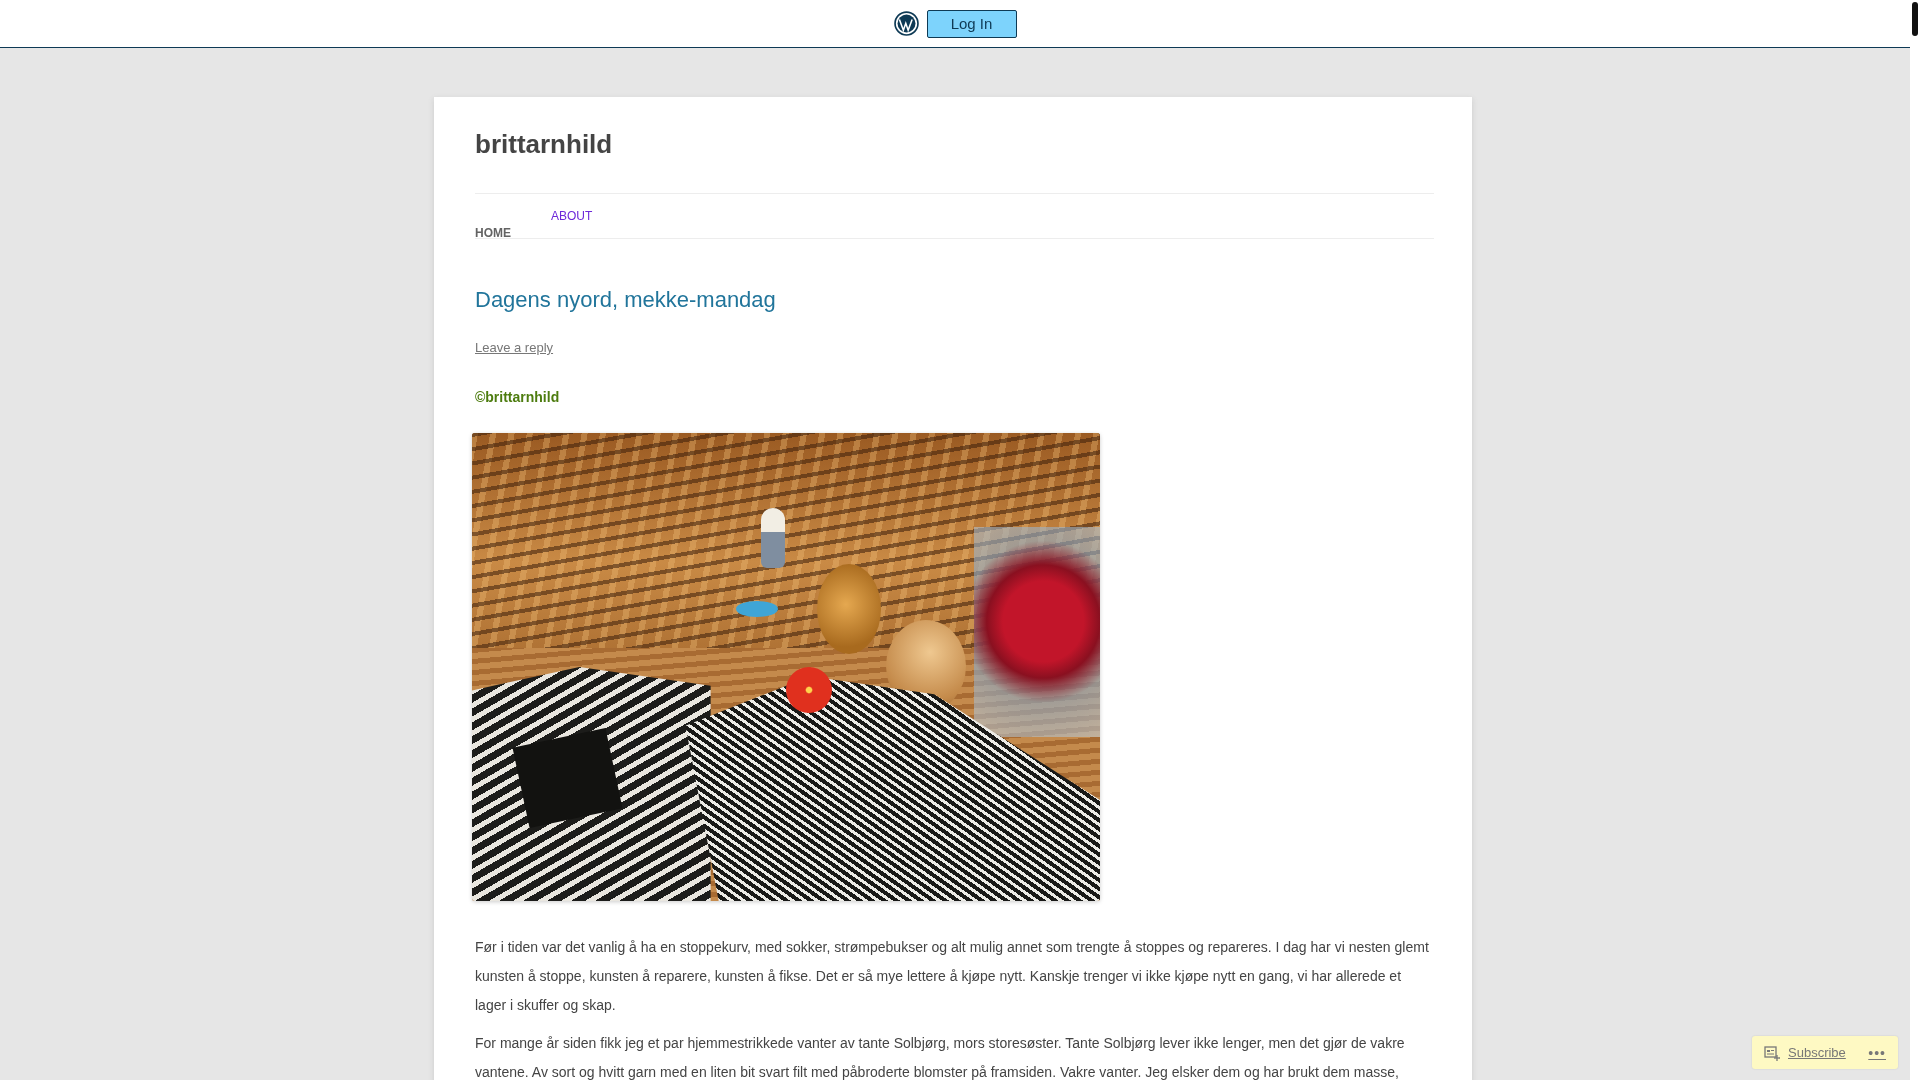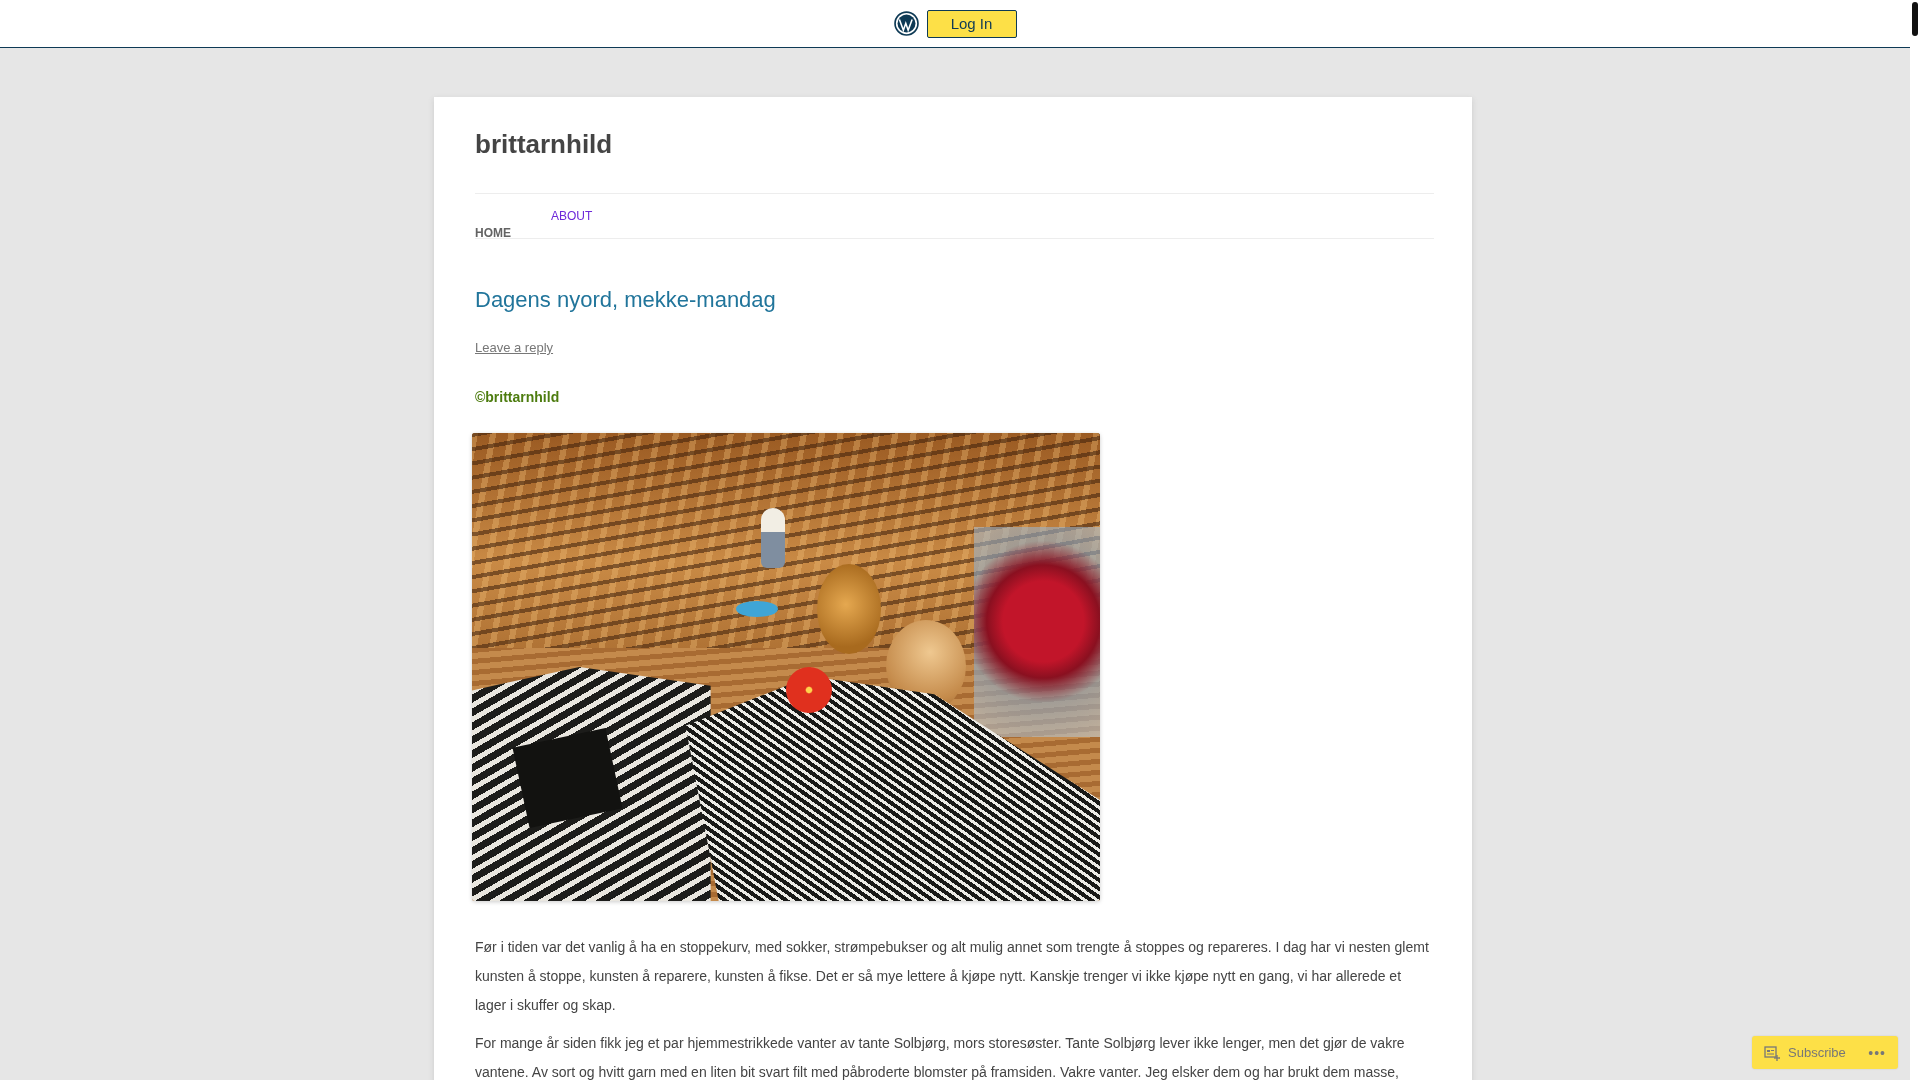--- a/index.html
+++ b/index.html
@@ -15,21 +15,21 @@
     background: #ffffff;
     border-bottom: 1px solid #0e3a55;
     display: flex; align-items: center; justify-content: center;
     color: #0e3a55; font-size: 16px;
   }
   .banner .wp-logo { width: 25px; height: 25px; margin-right: 8px; display: inline-flex; }
   .banner .msg { margin-right: 16px; }
   .banner .login-btn {
     display: inline-block; width: 90px; height: 28px; line-height: 26px;
     border: 1px solid #0e3a55; border-radius: 2px; text-align: center;
-    font-size: 15px; color: #0e3a55; background: #fde047; cursor: pointer;
+    font-size: 15px; color: #0e3a55; background: #7dd3fc; cursor: pointer;
   }
   
   .scrollbar { position: absolute; left: 1910px; top: 0; width: 10px; height: 1080px; background: #ffffff; }
   .scrollbar .thumb { position: absolute; left: 2px; top: 2px; width: 6px; height: 34px; background: #111; border-radius: 3px; }
 
   
   .page {
     position: absolute; left: 434px; top: 97px; width: 1038px; height: 990px;
     background: #ffffff;
     box-shadow: 0 2px 6px rgba(100,100,100,0.2);
@@ -118,22 +118,22 @@
   .content p {
     position: absolute; left: 41px; width: 960px;
     font-size: 14px; line-height: 29px; color: #444;
   }
   .content p.p1 { top: 836px; }
   .content p.p2 { top: 932px; }
 
   
   .subscribe {
     position: absolute; left: 1752px; top: 1036px; width: 146px; height: 33px;
-    background: #fde047; border-radius: 3px; box-shadow: 0 0 2px rgba(0,0,0,0.12);
-    display: flex; align-items: center; padding: 0 12px; font-size: 13px; color: #777;
+    background: #fef9c3; border-radius: 3px; box-shadow: 0 0 2px rgba(0,0,0,0.12);
+    display: flex; align-items: center; padding: 0 12px; font-size: 13px; color: #777; text-decoration: underline;
   }
   .subscribe .sub-icon { width: 16px; height: 16px; margin-right: 8px; display: inline-flex; }
   .subscribe .sub-btn { cursor: pointer; display: flex; align-items: center; }
   .subscribe .more { margin-left: auto; letter-spacing: 1px; font-size: 14px; color: #777; cursor: pointer; }
 </style>
 </head>
 <body>
 
 <div class="banner">
   <span class="wp-logo">

